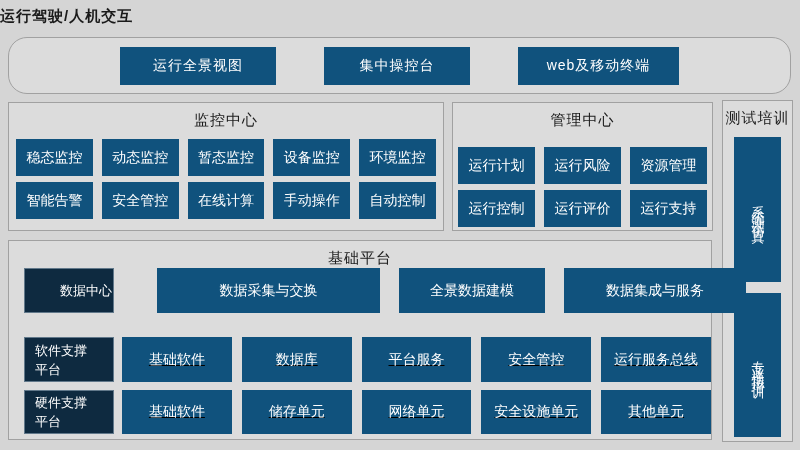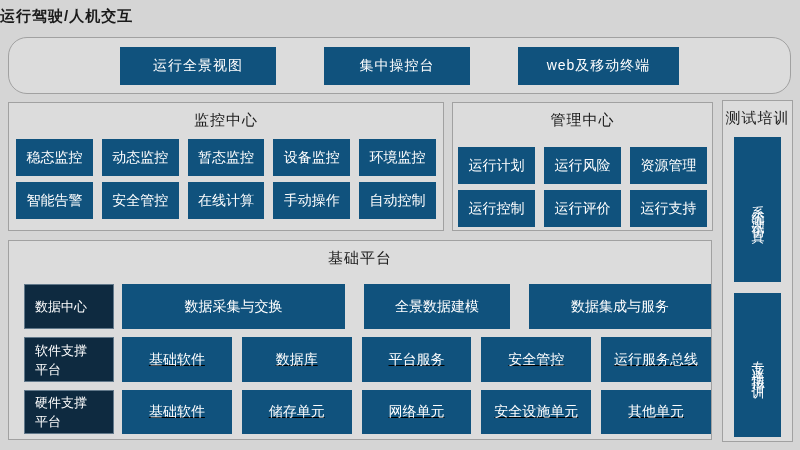--- a/index.html
+++ b/index.html
@@ -81,21 +81,21 @@
     color:#fff;font-size:13px;line-height:19px;
     display:flex;align-items:center;
     padding-left:10px;
     box-sizing:border-box;
     white-space:pre-line;
   }
   .p-row{
     position:absolute;left:113px;width:589px;
     display:flex;align-items:stretch;
   }
-  .row-y0{top:43px;height:45px;}
+  .row-y0{top:27px;height:45px;padding-left:35px;}
   .row-y1{top:96px;height:45px;}
   .row-y2{top:149px;height:44px;}
   .p-row.r0{justify-content:space-between;border-radius:10px;}
   .p-row.r0 .bluebox.w0{width:223px;}
   .p-row.r0 .bluebox.w1{width:146px;}
   .p-row.r0 .bluebox.w2{width:182px;}
   .p-row.r5{gap:10px;text-decoration:underline;}
   .p-row.r5 .bluebox{flex:1;}
 </style>
 </head>

